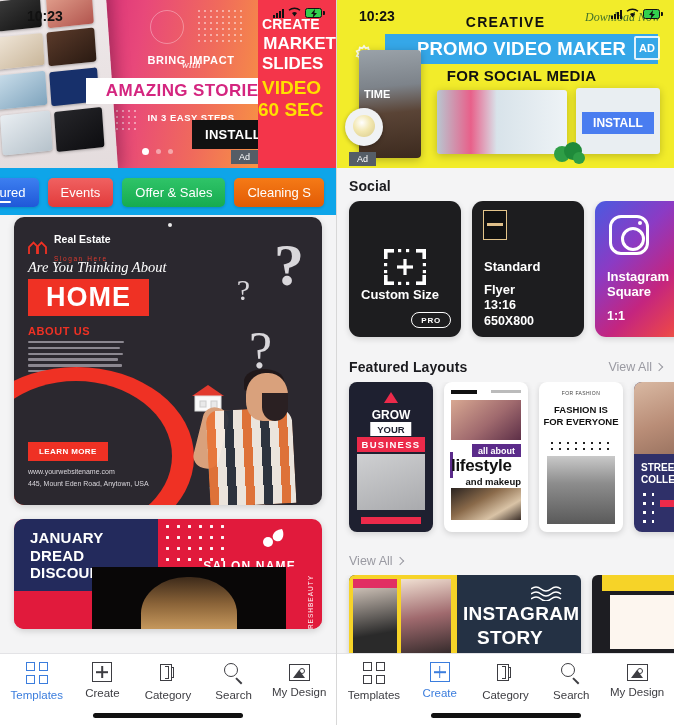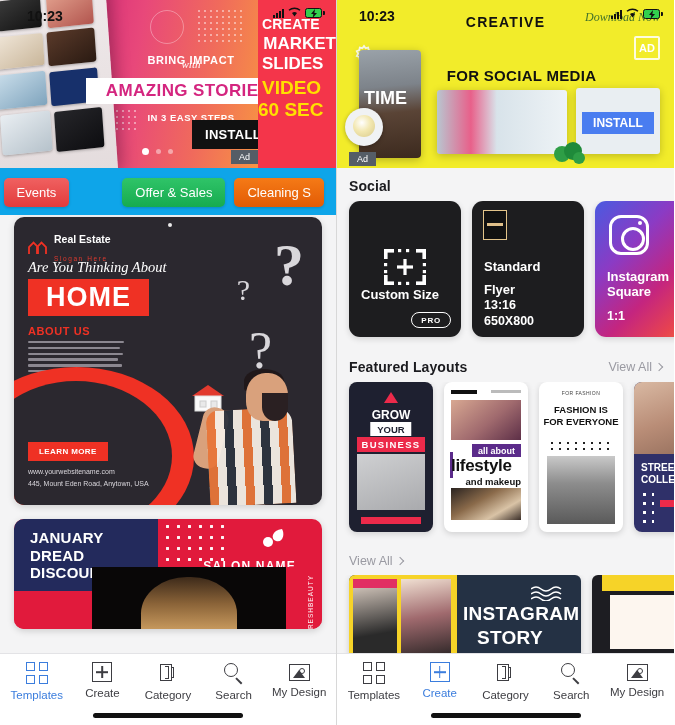--- a/index.html
+++ b/index.html
@@ -85,21 +85,21 @@
   
   .ad-right-bg { position:absolute; inset:0; background:#f2ec2a; }
   .adr-creative { position:absolute; left:50%; transform:translateX(-50%); top:14px; font-weight:bold; font-size:14px; color:#111; letter-spacing:1.2px; }
   .adr-promo {
     position:absolute; left:48px; right:16px; top:34px; height:30px; background:#35a7e8;
     display:flex; align-items:center; justify-content:center;
   }
   .adr-promo span { color:#fff; font-weight:bold; font-size:18.5px; letter-spacing:.2px; }
   .adr-social { position:absolute; left:48px; right:16px; top:67px; text-align:center; color:#111; font-weight:bold; font-size:15px; letter-spacing:.3px; }
   .adr-thumb-left { position:absolute; left:22px; top:50px; width:62px; height:108px; border-radius:4px; overflow:hidden; background: linear-gradient(175deg,#9aa2a9 0%,#7d838a 34%,#5a4436 58%,#3c2a1e 100%); box-shadow:0 2px 8px rgba(0,0,0,.25);}
-  .adr-thumb-left .t1{ position:absolute; left:5px; top:38px; color:#fff; font-weight:bold; font-size:18px;text-align:center; }
+  .adr-thumb-left .t1{ position:absolute; left:5px; top:38px; color:#fff; font-weight:bold; font-size:11px;text-align:center; }
   .adr-thumb-left .t2{ position:absolute; left:5px; top:56px; color:#fff; font-size:12px; }
   .adr-thumb-left .t3{ position:absolute; left:5px; top:70px; color:#fff; font-size:12px; }
   .adr-thumb-mid { position:absolute; left:100px; top:90px; width:130px; height:64px; border-radius:3px; overflow:hidden; background: linear-gradient(90deg,#b8c6d0 0%,#e8608a 26%, #d8e3ea 46%, #eef3f6 100%); box-shadow:0 2px 8px rgba(0,0,0,.22); }
   .adr-thumb-right { position:absolute; right:14px; top:88px; width:84px; height:66px; border-radius:3px; overflow:hidden; background:#e9eef2; box-shadow:0 2px 8px rgba(0,0,0,.22); }
   .adr-install { position:absolute; left:6px; right:6px; top:24px; height:22px; background:#4a7df0; color:#fff; font-weight:bold; font-size:12px; display:flex; align-items:center; justify-content:center; }
   .adr-gear { position:absolute; left:14px; top:42px; width:26px; height:26px; opacity:.9; }
   .adr-badge { position:absolute; left:8px; top:108px; width:38px; height:38px; border-radius:50%; background:#f0f2f4; box-shadow:0 1px 4px rgba(0,0,0,.3);}
   .adr-badge:after{content:''; position:absolute; left:8px; top:7px; width:22px; height:22px; border-radius:50%; background: radial-gradient(circle at 40% 35%, #fff 0%, #f2e7b0 45%, #d8c98a 100%);}
   .adr-ad-mark { position:absolute; right:14px; top:36px; width:26px; height:24px; border:2px solid rgba(255,255,255,.85); border-radius:2px; display:flex; align-items:center; justify-content:center; color:#fff; font-weight:bold; font-size:11px; }
   .adr-dl { position:absolute; right:14px; top:10px; font-family:"Liberation Serif",serif; font-style:italic; font-size:12px; color:#0a4a2a; opacity:.75;}
@@ -336,21 +336,21 @@
     </div>
 
     <div class="tabstrip">
       <div class="tab" style="background:linear-gradient(180deg,#3d7ff0,#1f58d8);">
         <span>Featured</span>
         <span class="underline"></span>
       </div>
       <div class="tab" style="background:linear-gradient(180deg,#f06161,#e23b3b);">
         <span>Events</span>
       </div>
-      <div class="tab" style="background:linear-gradient(180deg,#2fc468,#16ab4f);margin-left:44px;">
+      <div class="tab" style="background:linear-gradient(180deg,#2fc468,#16ab4f);">
         <span>Offer &amp; Sales</span>
       </div>
       <div class="tab" style="background:linear-gradient(180deg,#f57a16,#e25b05);">
         <span>Cleaning S</span>
       </div>
     </div>
 
     <div class="left-list">
 
       <div class="tpl-card re-card">
@@ -476,20 +476,23 @@
   <div class="panel right">
 
     <div class="ad-banner">
       <div class="ad-right-bg"></div>
 
       <div class="clock" style="left:22px; top:8px; color:#111;">10:23</div>
 
       <div class="adr-creative">CREATIVE</div>
       <div class="adr-dl">Download Now</div>
 
+      <div class="adr-promo">
+        <span>PROMO VIDEO MAKER</span>
+      </div>
       <div class="adr-social">FOR SOCIAL MEDIA</div>
 
       <span class="adr-gear">
         <svg width="26" height="26" viewBox="0 0 26 26">
           <path d="M13 4 l1.6 2.2 2.6-.6 .5 2.6 2.5 1 -1.3 2.4 1.3 2.4 -2.5 1 -.5 2.6 -2.6-.6 -1.6 2.2 -1.6-2.2 -2.6 .6 -.5-2.6 -2.5-1 1.3-2.4 -1.3-2.4 2.5-1 .5-2.6 2.6 .6 Z" fill="none" stroke="#fff" stroke-width="1.8"></path>
           <circle cx="13" cy="13" r="3.4" fill="none" stroke="#fff" stroke-width="1.8"></circle>
         </svg>
       </span>
 
       <div class="adr-thumb-left">

